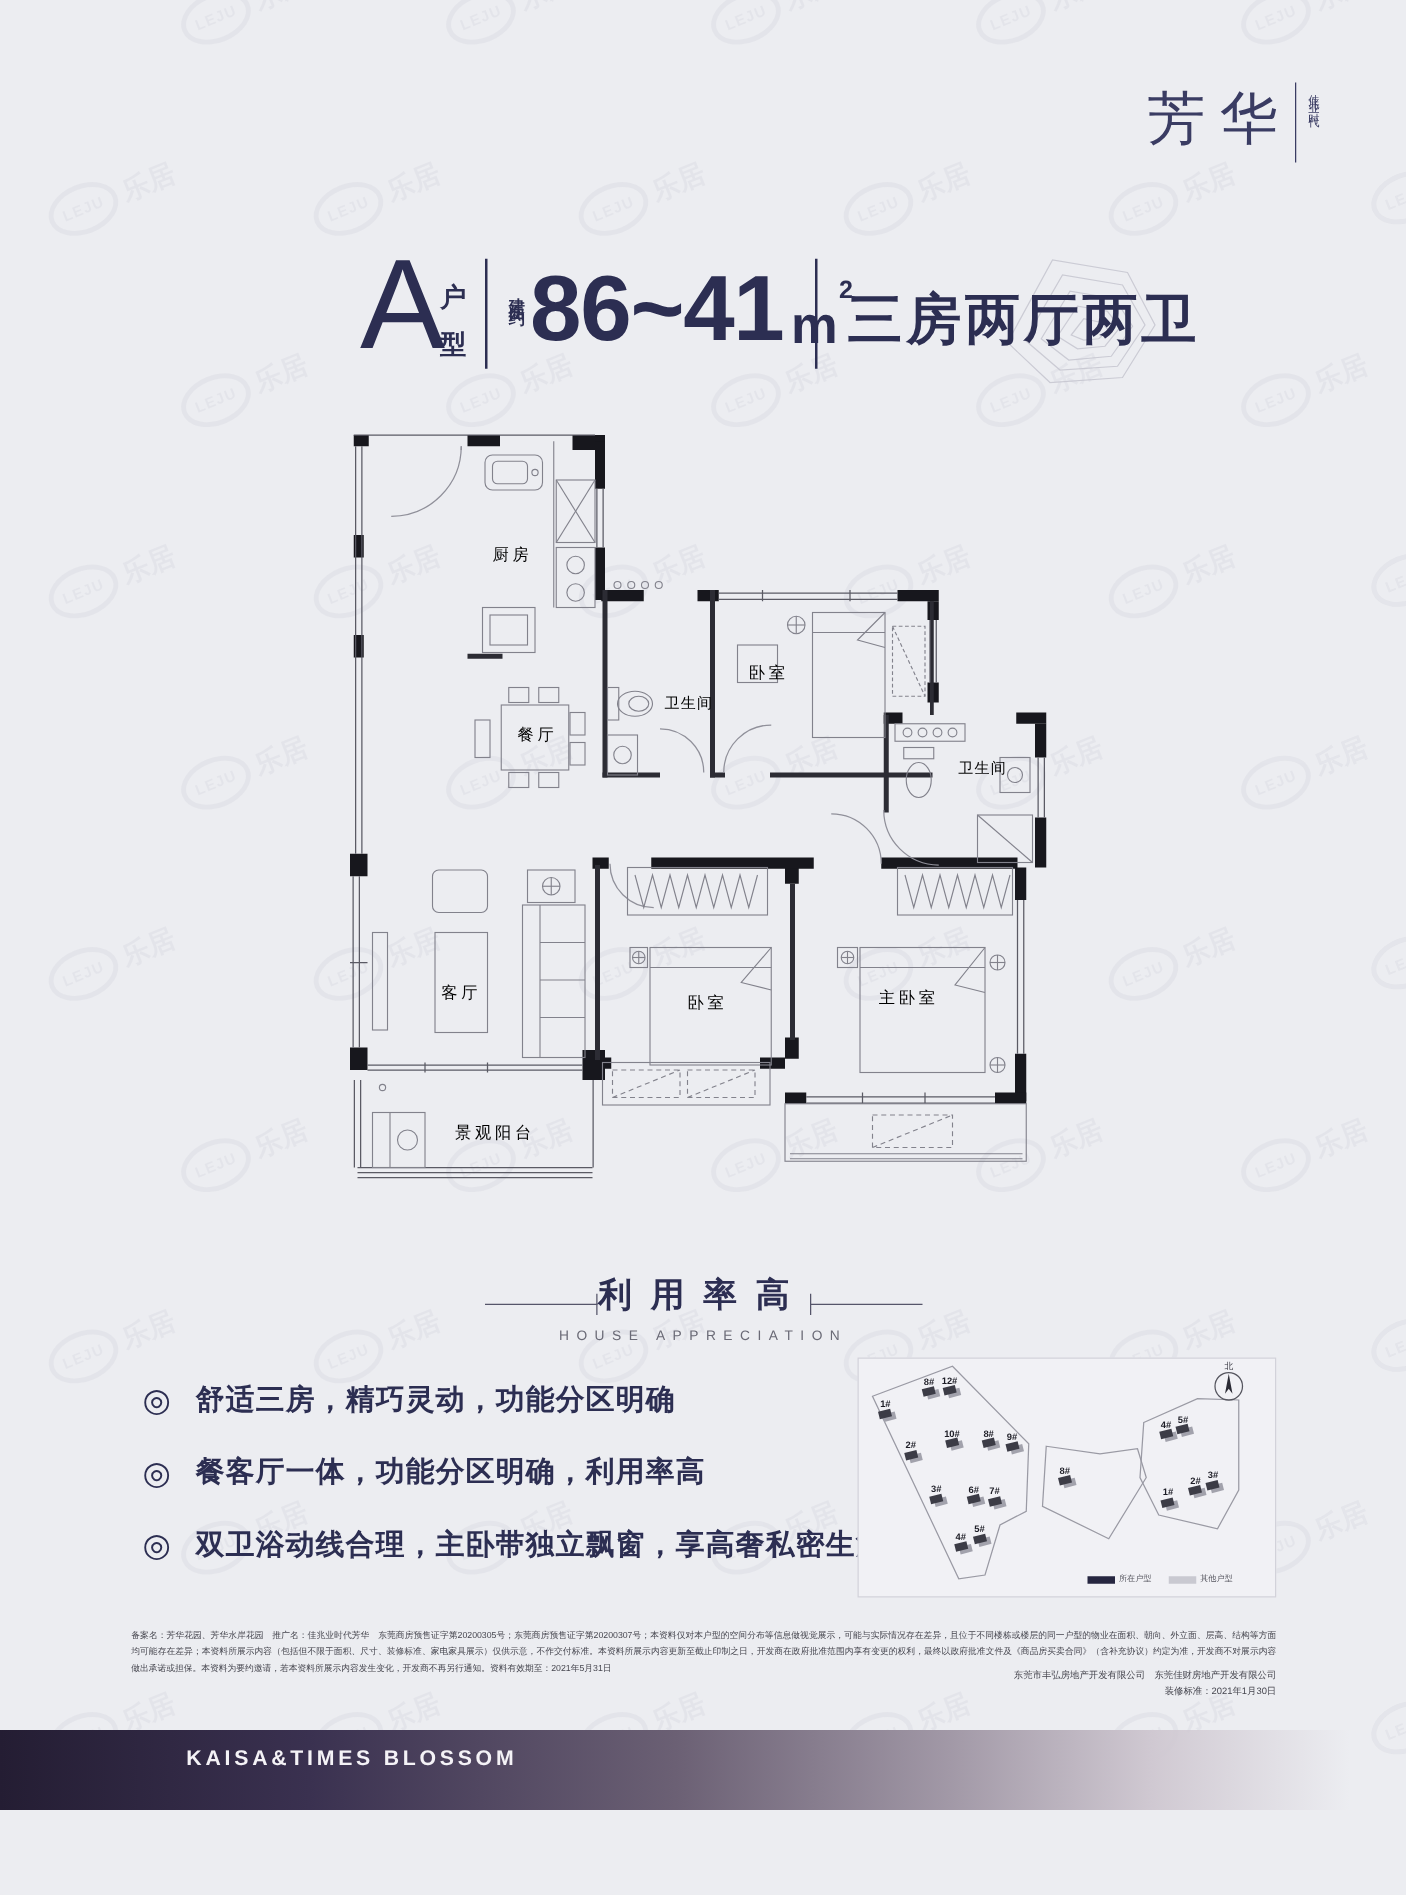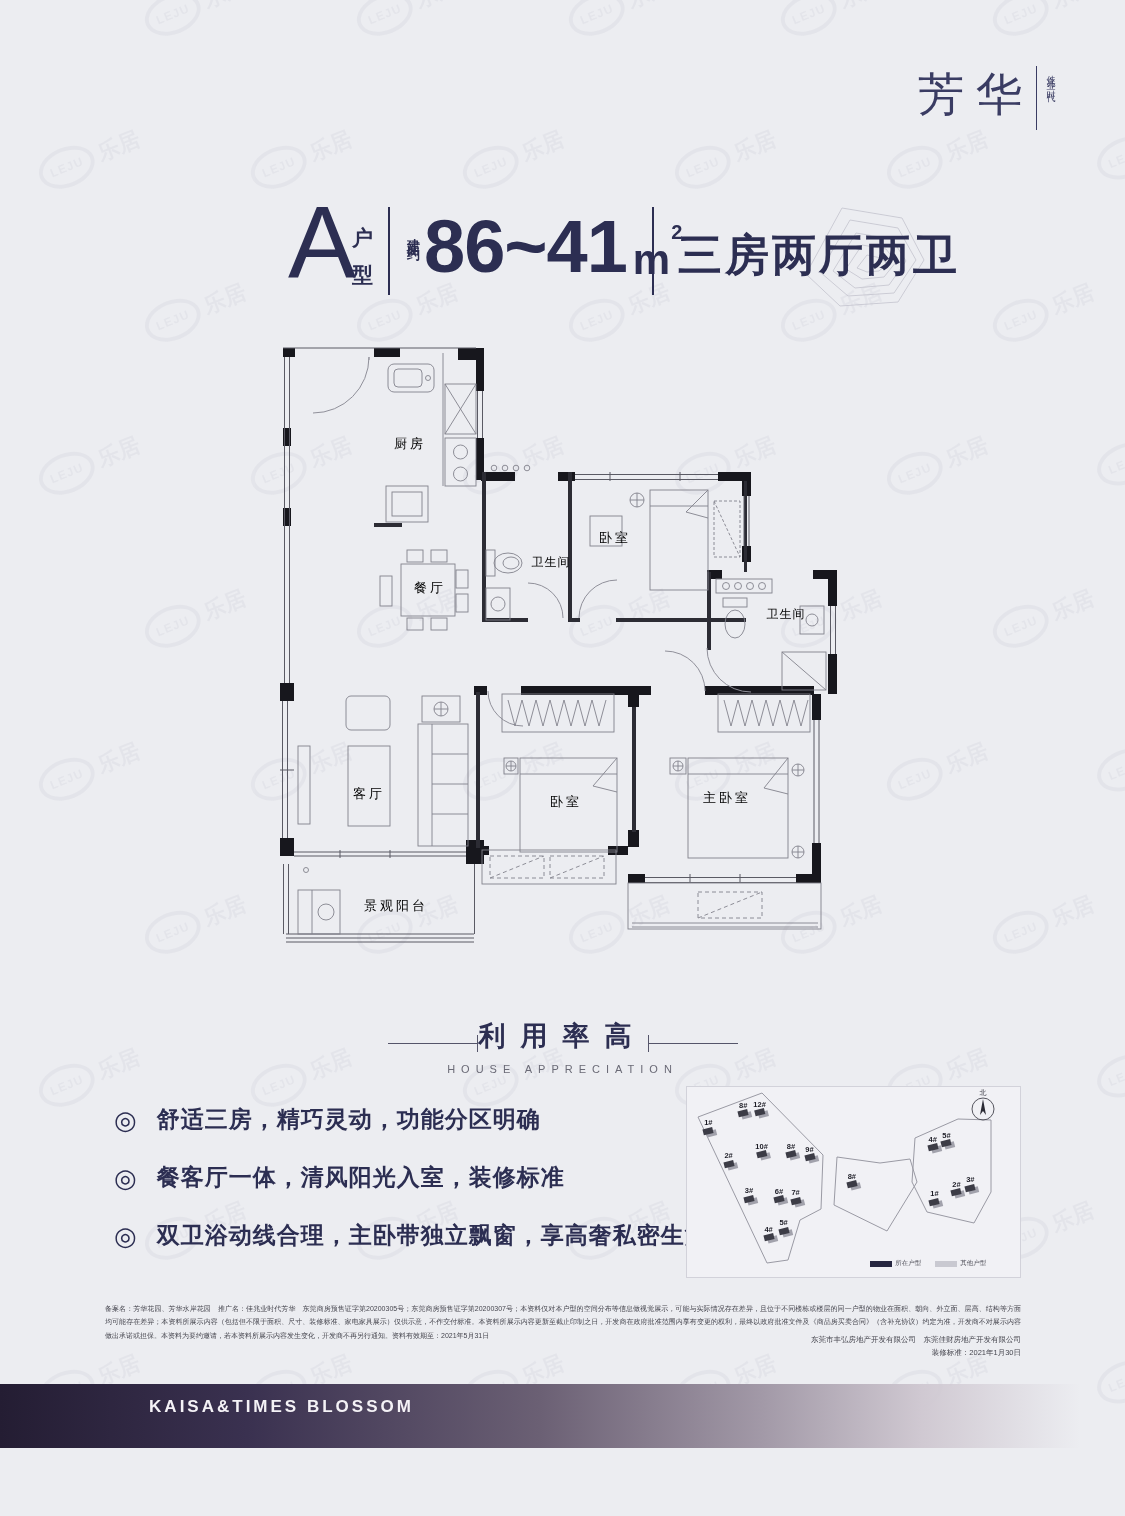--- a/index.html
+++ b/index.html
@@ -583,21 +583,21 @@
   <div class="sec-line right"></div>
 </div>
 
 <div id="features">
   <div class="feature">
     <span class="bullet">◎</span>
     <span class="ftext">舒适三房，精巧灵动，功能分区明确</span>
   </div>
   <div class="feature">
     <span class="bullet">◎</span>
-    <span class="ftext">餐客厅一体，清风阳光入室，装修标准</span>
+    <span class="ftext">餐客厅一体，功能分区明确，利用率高</span>
   </div>
   <div class="feature">
     <span class="bullet">◎</span>
     <span class="ftext">双卫浴动线合理，主卧带独立飘窗，享高奢私密生活</span>
   </div>
 </div>
 
 <div id="sitemap">
   <svg viewBox="0 0 333 190" width="333" height="190">
     <g fill="none" stroke="#9a9aa4" stroke-width="1">

